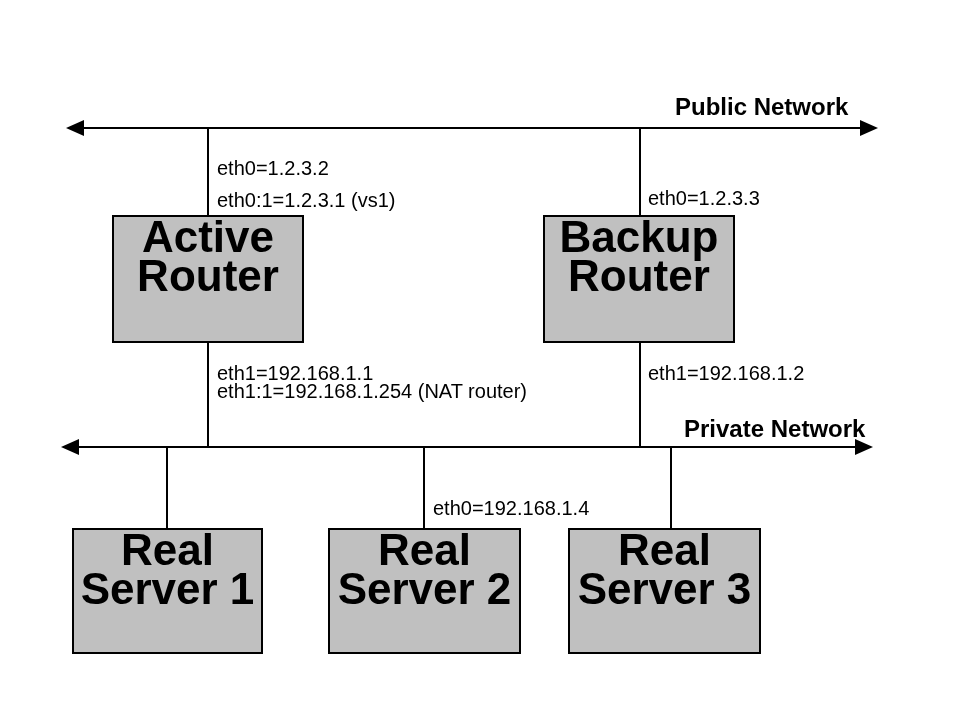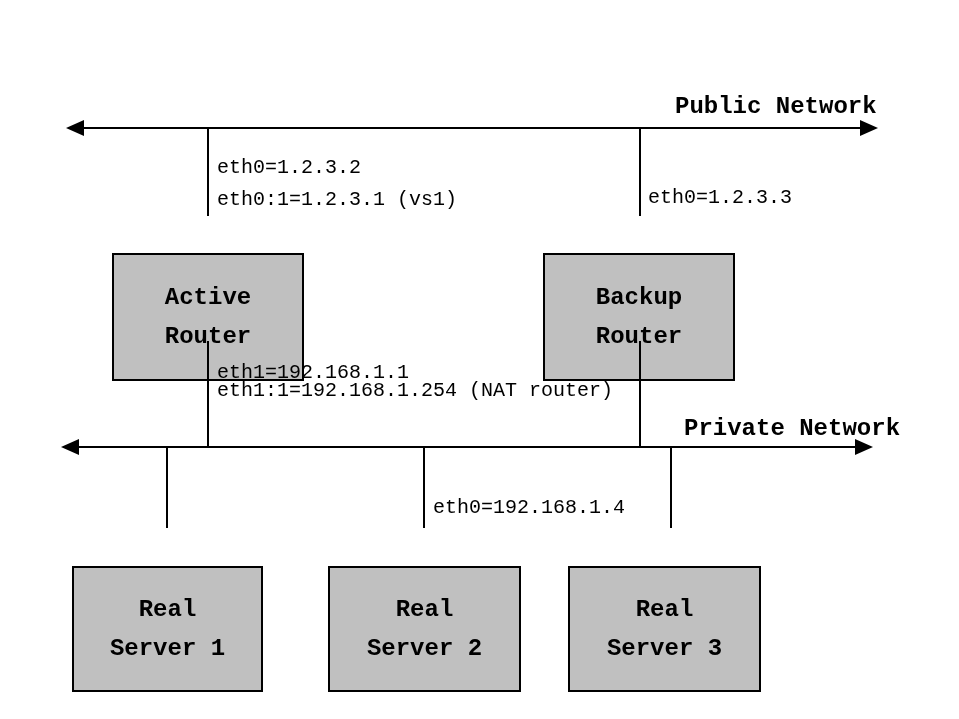--- a/index.html
+++ b/index.html
@@ -7,39 +7,38 @@
     --box-fill:#c0c0c0;
     --box-border:#000000;
     --line:#000000;
     --text:#000000;
   }
   html,body{margin:0;padding:0;background:var(--background);}
   .canvas{
     position:relative;
     width:959px;height:719px;
     background:var(--background);
-    font-family:Liberation Mono, monospace;
+    font-family:Liberation Sans, sans-serif;
     color:var(--text);
     overflow:hidden;
   }
   .hline{position:absolute;height:2px;background:var(--line);}
   .vline{position:absolute;width:2px;background:var(--line);}
   .arrow{position:absolute;width:0;height:0;border-style:solid;}
   .arrow-left{border-width:8px 18px 8px 0;border-color:transparent var(--line) transparent transparent;}
   .arrow-right{border-width:8px 0 8px 18px;border-color:transparent transparent transparent var(--line);}
   .node{
     position:absolute;
     box-sizing:border-box;
     background:var(--box-fill);
     border:2px solid var(--box-border);
-    display:flex;align-items:center;justify-content:center;
+    display:flex;justify-content:center;
     text-align:center;
-    font-weight:bold;font-size:24px;line-height:39px;
+    font-weight:bold;font-size:44px;line-height:39px;
     white-space:pre-line;
-    margin-top:38px;
   }
   .iface{
     position:absolute;
     font-size:20px;line-height:24px;
     white-space:nowrap;
   }
   .netlabel{
     position:absolute;
     font-weight:bold;font-size:24px;line-height:28px;
     white-space:nowrap;
@@ -69,20 +68,21 @@
   <div class="node" style="left:543px;top:215px;width:192px;height:128px">
     <span>Backup
 Router</span>
   </div>
 
   <div class="vline" style="left:207px;top:341px;height:107px"></div>
   <div class="vline" style="left:639px;top:341px;height:107px"></div>
 
   <div class="iface" style="left:217px;top:361px">eth1=192.168.1.1</div>
   <div class="iface" style="left:217px;top:379px">eth1:1=192.168.1.254 (NAT router)</div>
+  <div class="iface" style="left:648px;top:361px">eth1=192.168.1.2</div>
 
   <div class="netlabel" style="left:684px;top:415px">Private Network</div>
   <div class="hline" style="left:66px;top:446px;width:794px"></div>
   <div class="arrow arrow-left" style="left:61px;top:439px"></div>
   <div class="arrow arrow-right" style="left:855px;top:439px"></div>
 
   <div class="vline" style="left:166px;top:448px;height:80px"></div>
   <div class="vline" style="left:423px;top:448px;height:80px"></div>
   <div class="vline" style="left:670px;top:448px;height:80px"></div>
 

